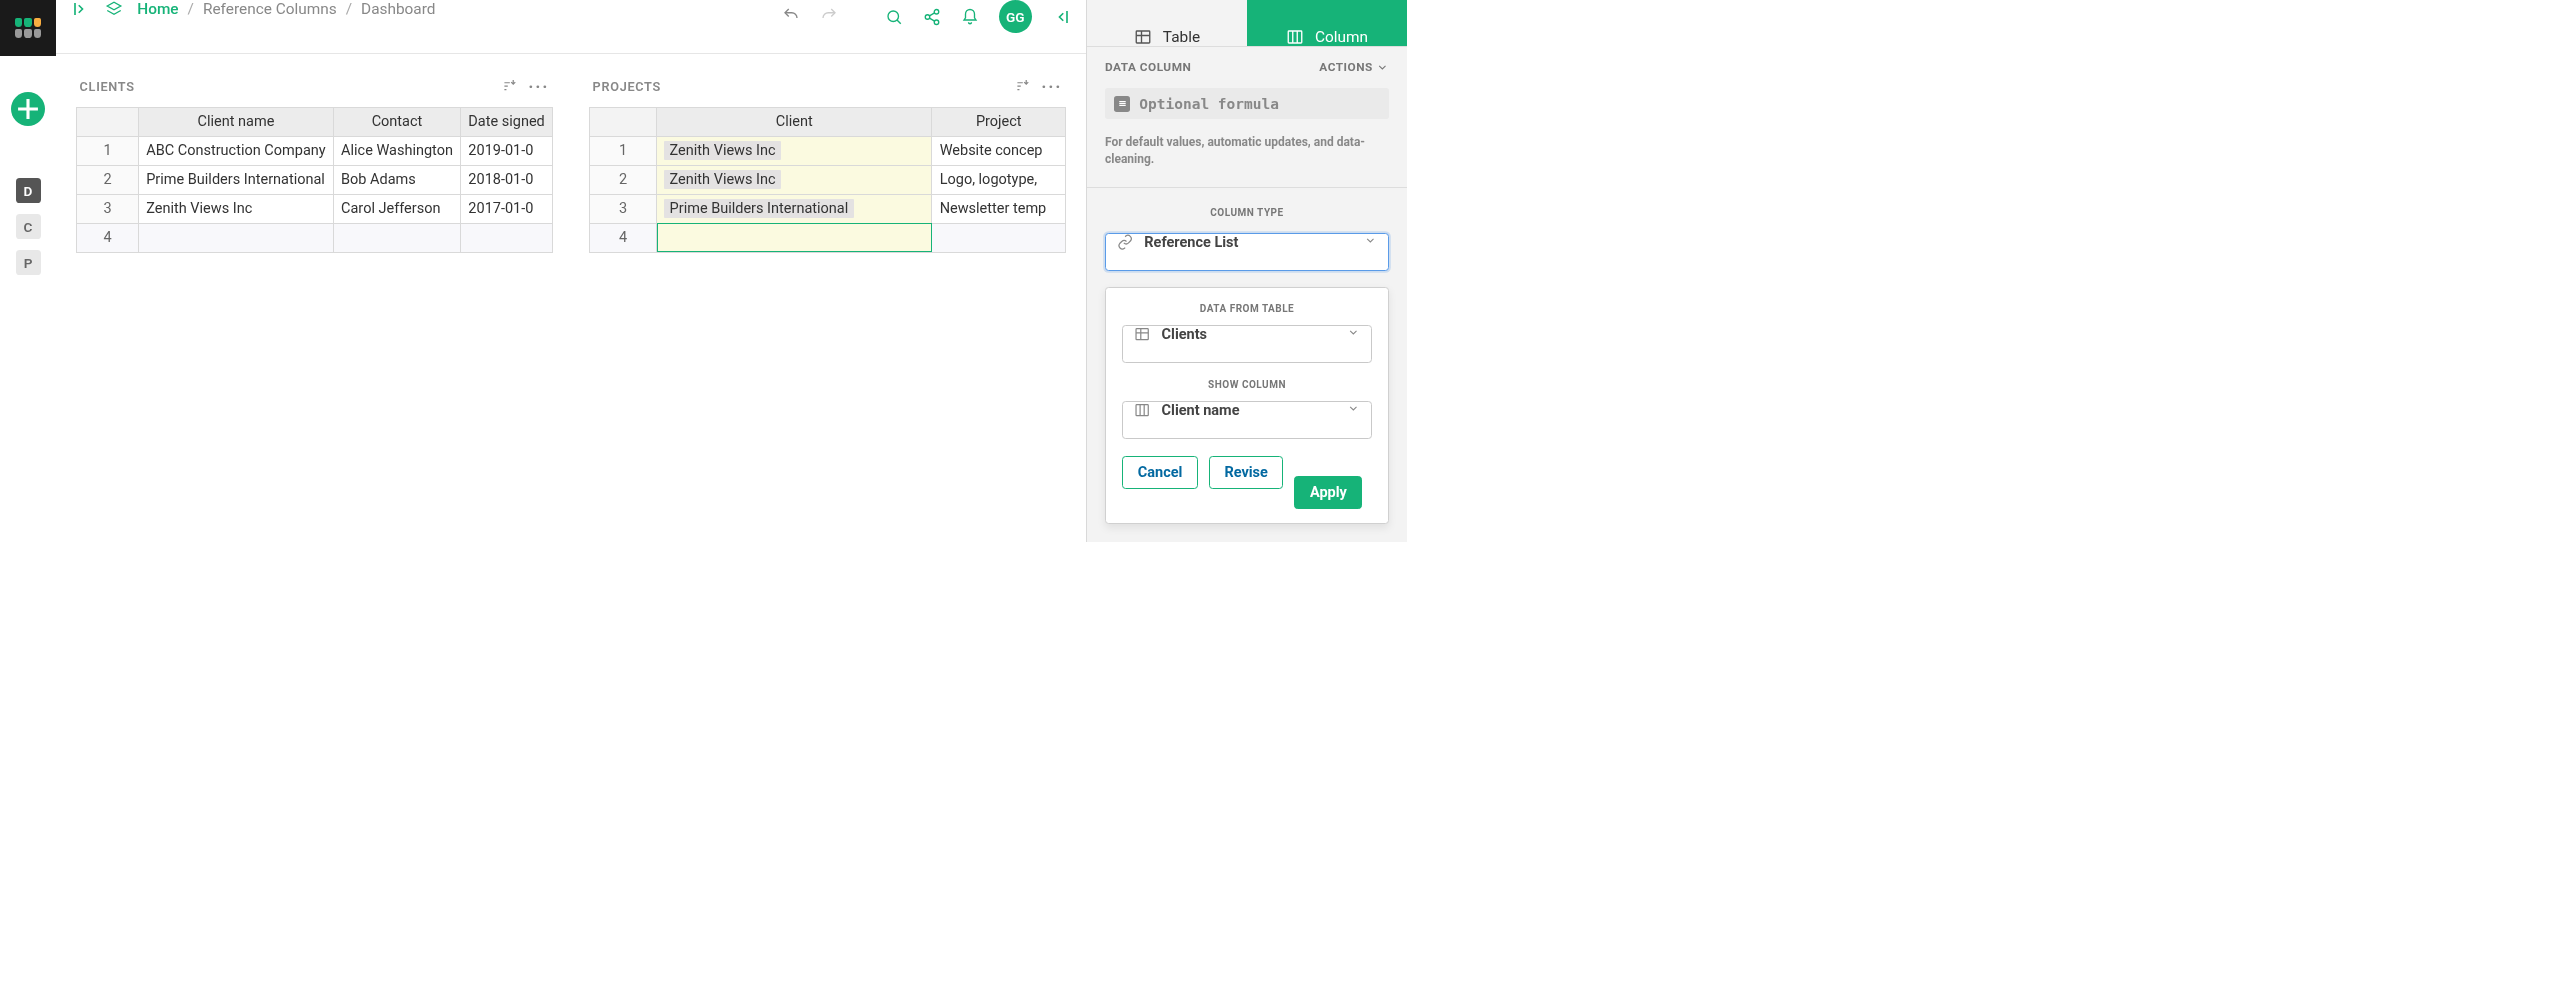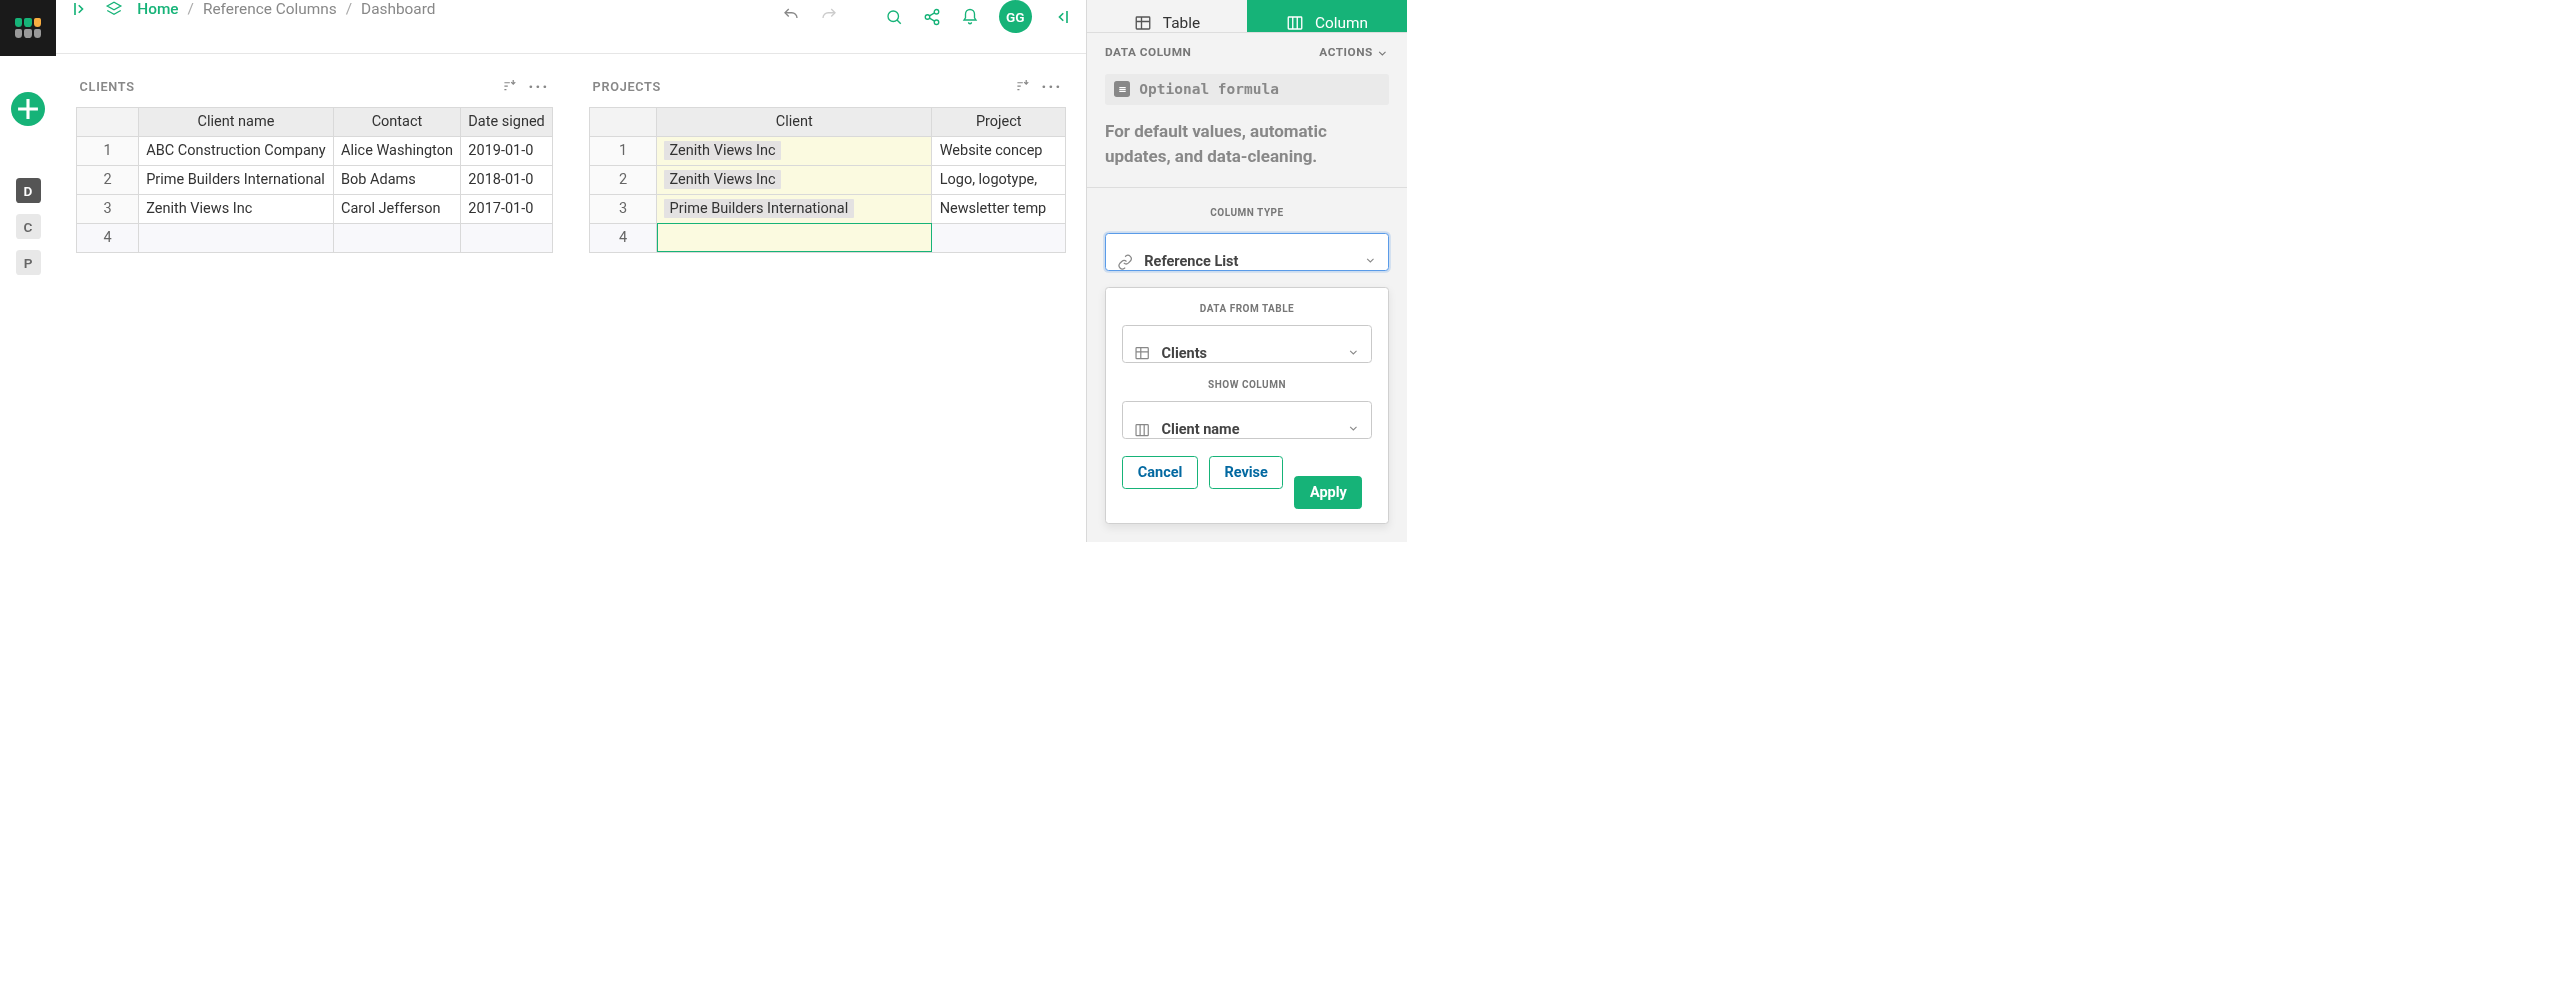--- a/index.html
+++ b/index.html
@@ -91,29 +91,29 @@
 
 .panel-body { padding: 12.7px 18px 18px 18px; display: flex; flex-direction: column; gap: 14.5px; font-size: 13.6px; color: #444; font-weight: bold; }
 .panel-head-row { display: flex; justify-content: space-between; align-items: center; font-size: 11.8px; color: #777; letter-spacing: 0.5px; }
 .panel-head-row .actions { display: inline-flex; align-items: flex-end; gap: 3.6px; cursor: pointer; }
 .formula-box {
   background: #eaeaea; border-radius: 2.7px; padding: 7.2px 9px; display: flex; align-items: center; gap: 9px;
   font-family: "SFMono-Regular", Consolas, monospace; font-size: 14.5px; color: #888;
 }
 .formula-box .badge { width: 16.3px; height: 16.3px; border-radius: 2.7px; background: #888; display: inline-flex; align-items: center; justify-content: center; }
 .formula-box .badge svg { width: 11px; height: 11px; stroke: #fff; }
-.hint { color: #888; font-size: 17px; line-height: 1.45; }
+.hint { color: #888; font-size: 12px; line-height: 1.45; }
 
 .panel-divider { border-top: 0.9px solid #ddd; margin: 3.6px -18px 0 -18px; }
 
 .section-label { font-size: 10px; color: #777; letter-spacing: 0.5px; margin-top: 5.4px; text-align: center; }
 
 .select-box {
   background: #fff; border: 0.9px solid #c9c9c9; border-radius: 3.6px; height: 38px;
-  display: flex; align-items: flex-end; padding: 0 11px; gap: 11px; cursor: pointer; position: relative;
+  display: flex; align-items: flex-start; padding: 0 11px; gap: 11px; cursor: pointer; position: relative;
 }
 .select-box.focus { border: 1.8px solid #5a9be8; box-shadow: 0 0 0 1.8px rgba(90,155,232,.25); }
 .select-box svg { width: 16.3px; height: 16.3px; stroke: #888; }
 .select-box .label { flex: 1; font-size: 14.5px; }
 .chev-down svg { width: 12.7px; height: 12.7px; }
 
 .dropdown-card {
   margin-top: 1.8px; background: #fff; border: 0.9px solid #d0d0d0; border-radius: 3.6px;
   padding: 14.5px 16.3px 14.5px 16.3px; display: flex; flex-direction: column; gap: 11px;
   box-shadow: 0 3.6px 9px rgba(0,0,0,0.08);

